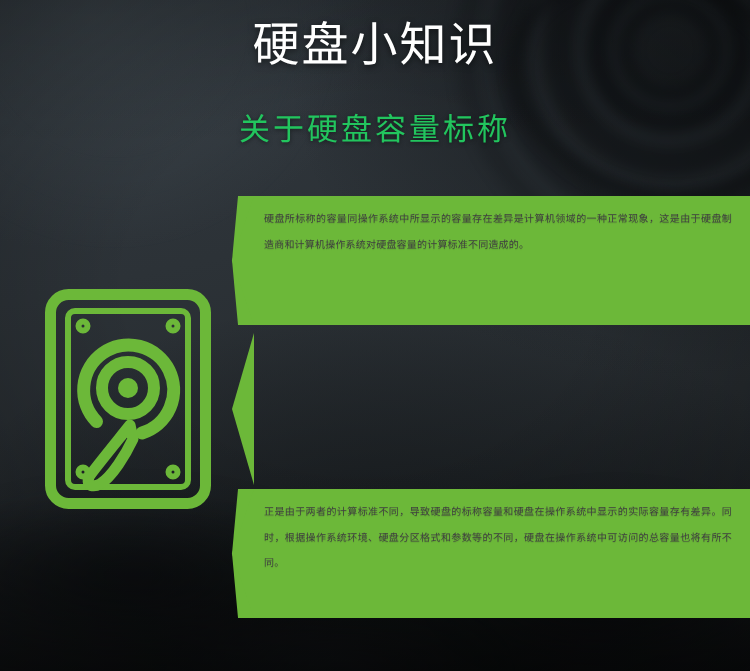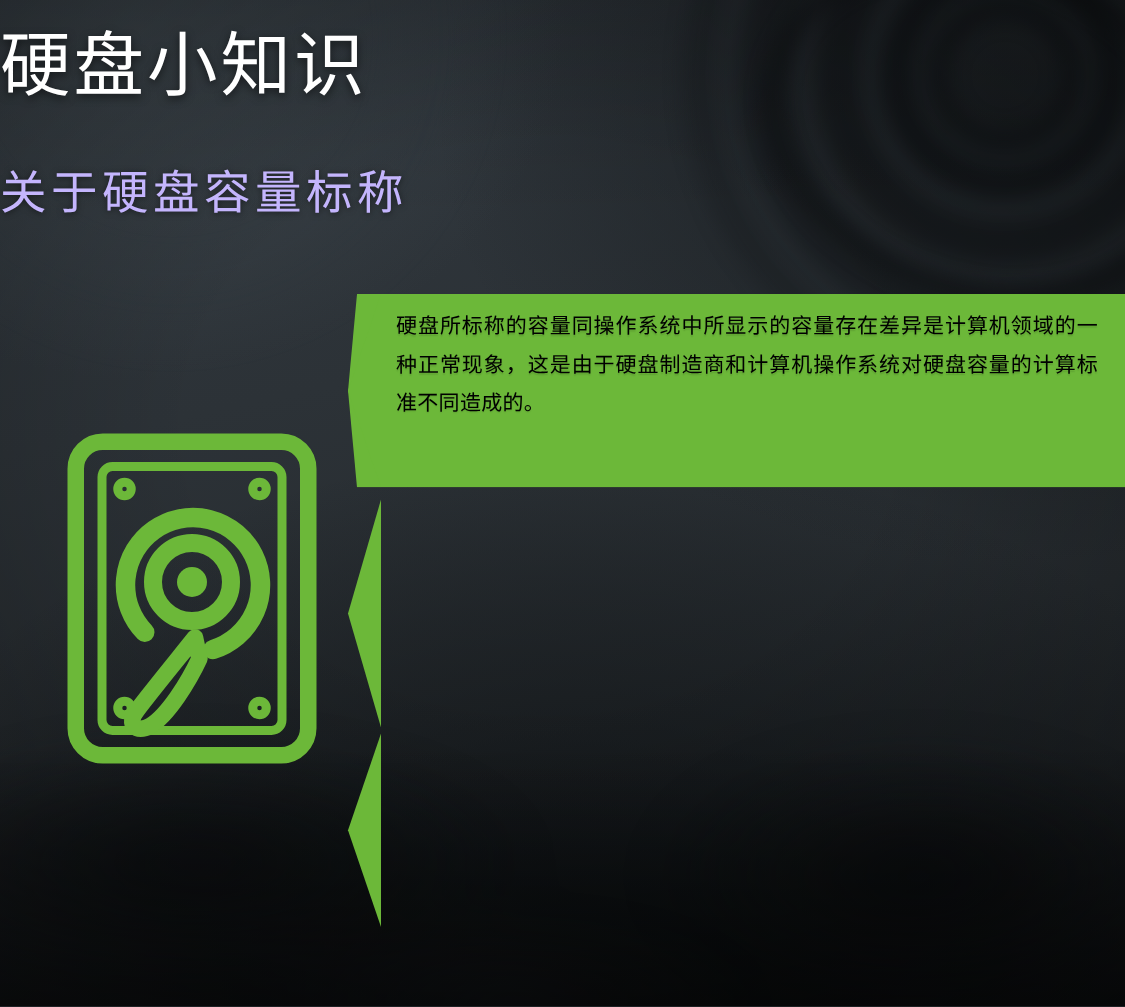--- a/index.html
+++ b/index.html
@@ -98,36 +98,36 @@
   .bg-vignette{
     position:absolute; inset:0;
     background:
       radial-gradient(ellipse 88% 78% at 48% 42%, rgba(0,0,0,0) 35%, rgba(0,0,0,.42) 100%),
       linear-gradient(180deg, rgba(0,0,0,.12) 0%, rgba(0,0,0,0) 22%, rgba(0,0,0,0) 74%, rgba(0,0,0,.55) 100%);
   }
 
   
   .header{
     position:absolute; left:0; top:0; width:750px;
-    z-index:5; text-align:left;
+    z-index:5; text-align:center;
   }
   .page-title{
     margin-top:16px;
     font-size:47px;
     line-height:1.22;
     color:#ffffff;
     letter-spacing:2px;
     font-weight:400;
     text-shadow:0 2px 6px rgba(0,0,0,.55);
   }
   .page-subtitle{
     margin-top:36px;
     font-size:31px;
     line-height:1.3;
-    color:#c4b5fd;
+    color:#22c55e;
     letter-spacing:3px;
     font-weight:400;
     text-shadow:0 1px 4px rgba(0,0,0,.5);
   }
 
   
   .hdd-icon{
     position:absolute;
     left:44px; top:288px;
     width:168px; height:222px;
@@ -144,22 +144,22 @@
     position:absolute;
     left:232px;
     width:518px;
     background:#6cb839;
     box-shadow:-2px 0 9px rgba(0,0,0,.35);
   }
   .panel-inner{
     padding:10px 18px 10px 32px;
   }
   .panel-text{
-    color:#000000;
-    font-size:14px;
+    color:#404040;
+    font-size:10px;
     line-height:25.5px;
     letter-spacing:.2px;
     text-align:justify;
     text-justify:inter-ideograph;
     white-space:pre-line;
     text-shadow:0 1px 1px rgba(0,0,0,.12);
   }
 
   #panel-1{ top:196px; height:129px;
     clip-path:polygon(6px 0, 518px 0, 518px 129px, 6px 129px, 6px 129px, 0 64.5px); }
@@ -242,20 +242,25 @@
         <path d="M 26 0 L 26 129 L 4 64.5 Z" fill="#6cb839"></path>
       </svg>
     </div>
 
     <div class="wing" style="top:333px;height:152px;">
       <svg width="26" height="152" viewBox="0 0 26 152">
         <path d="M 26 0 L 26 152 L 4 76 Z" fill="#6cb839"></path>
       </svg>
     </div>
 
+    <div class="panel" id="panel-3">
+      <div class="panel-inner">
+        <p class="panel-text">正是由于两者的计算标准不同，导致硬盘的标称容量和硬盘在操作系统中显示的实际容量存有差异。同时，根据操作系统环境、硬盘分区格式和参数等的不同，硬盘在操作系统中可访问的总容量也将有所不同。</p>
+      </div>
+    </div>
     <div class="wing" style="top:489px;height:129px;">
       <svg width="26" height="129" viewBox="0 0 26 129">
         <path d="M 26 0 L 26 129 L 4 64.5 Z" fill="#6cb839"></path>
       </svg>
     </div>
 
   </div>
 
 </div>
 

